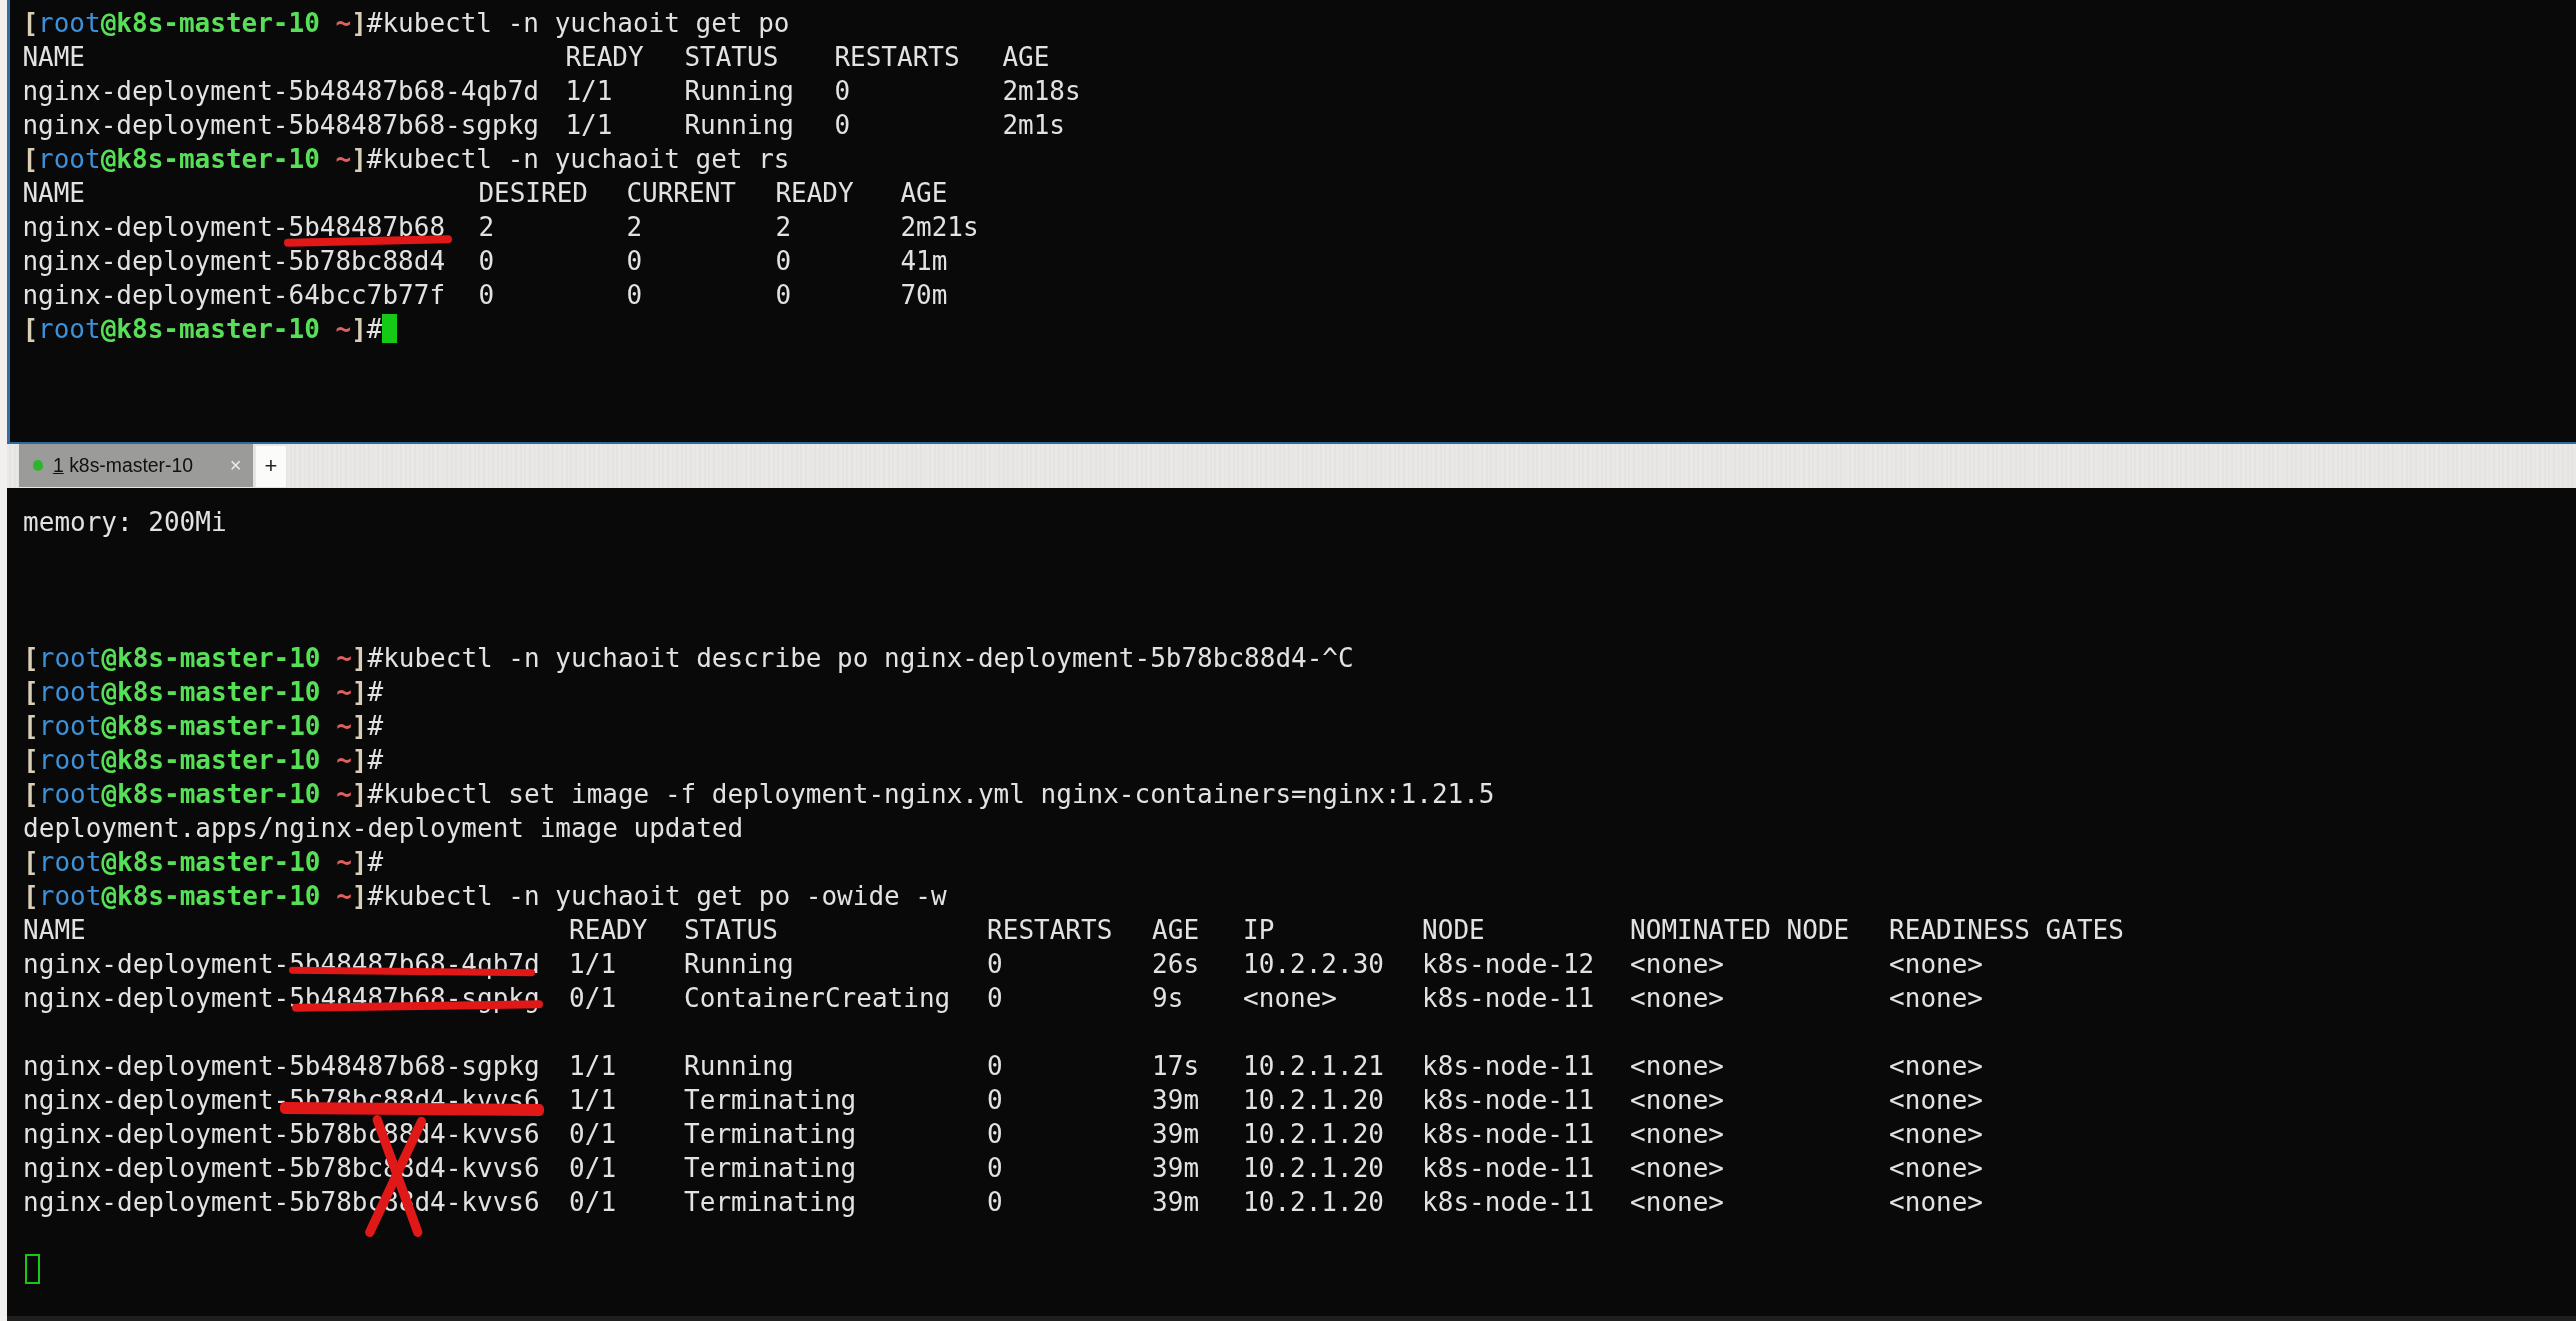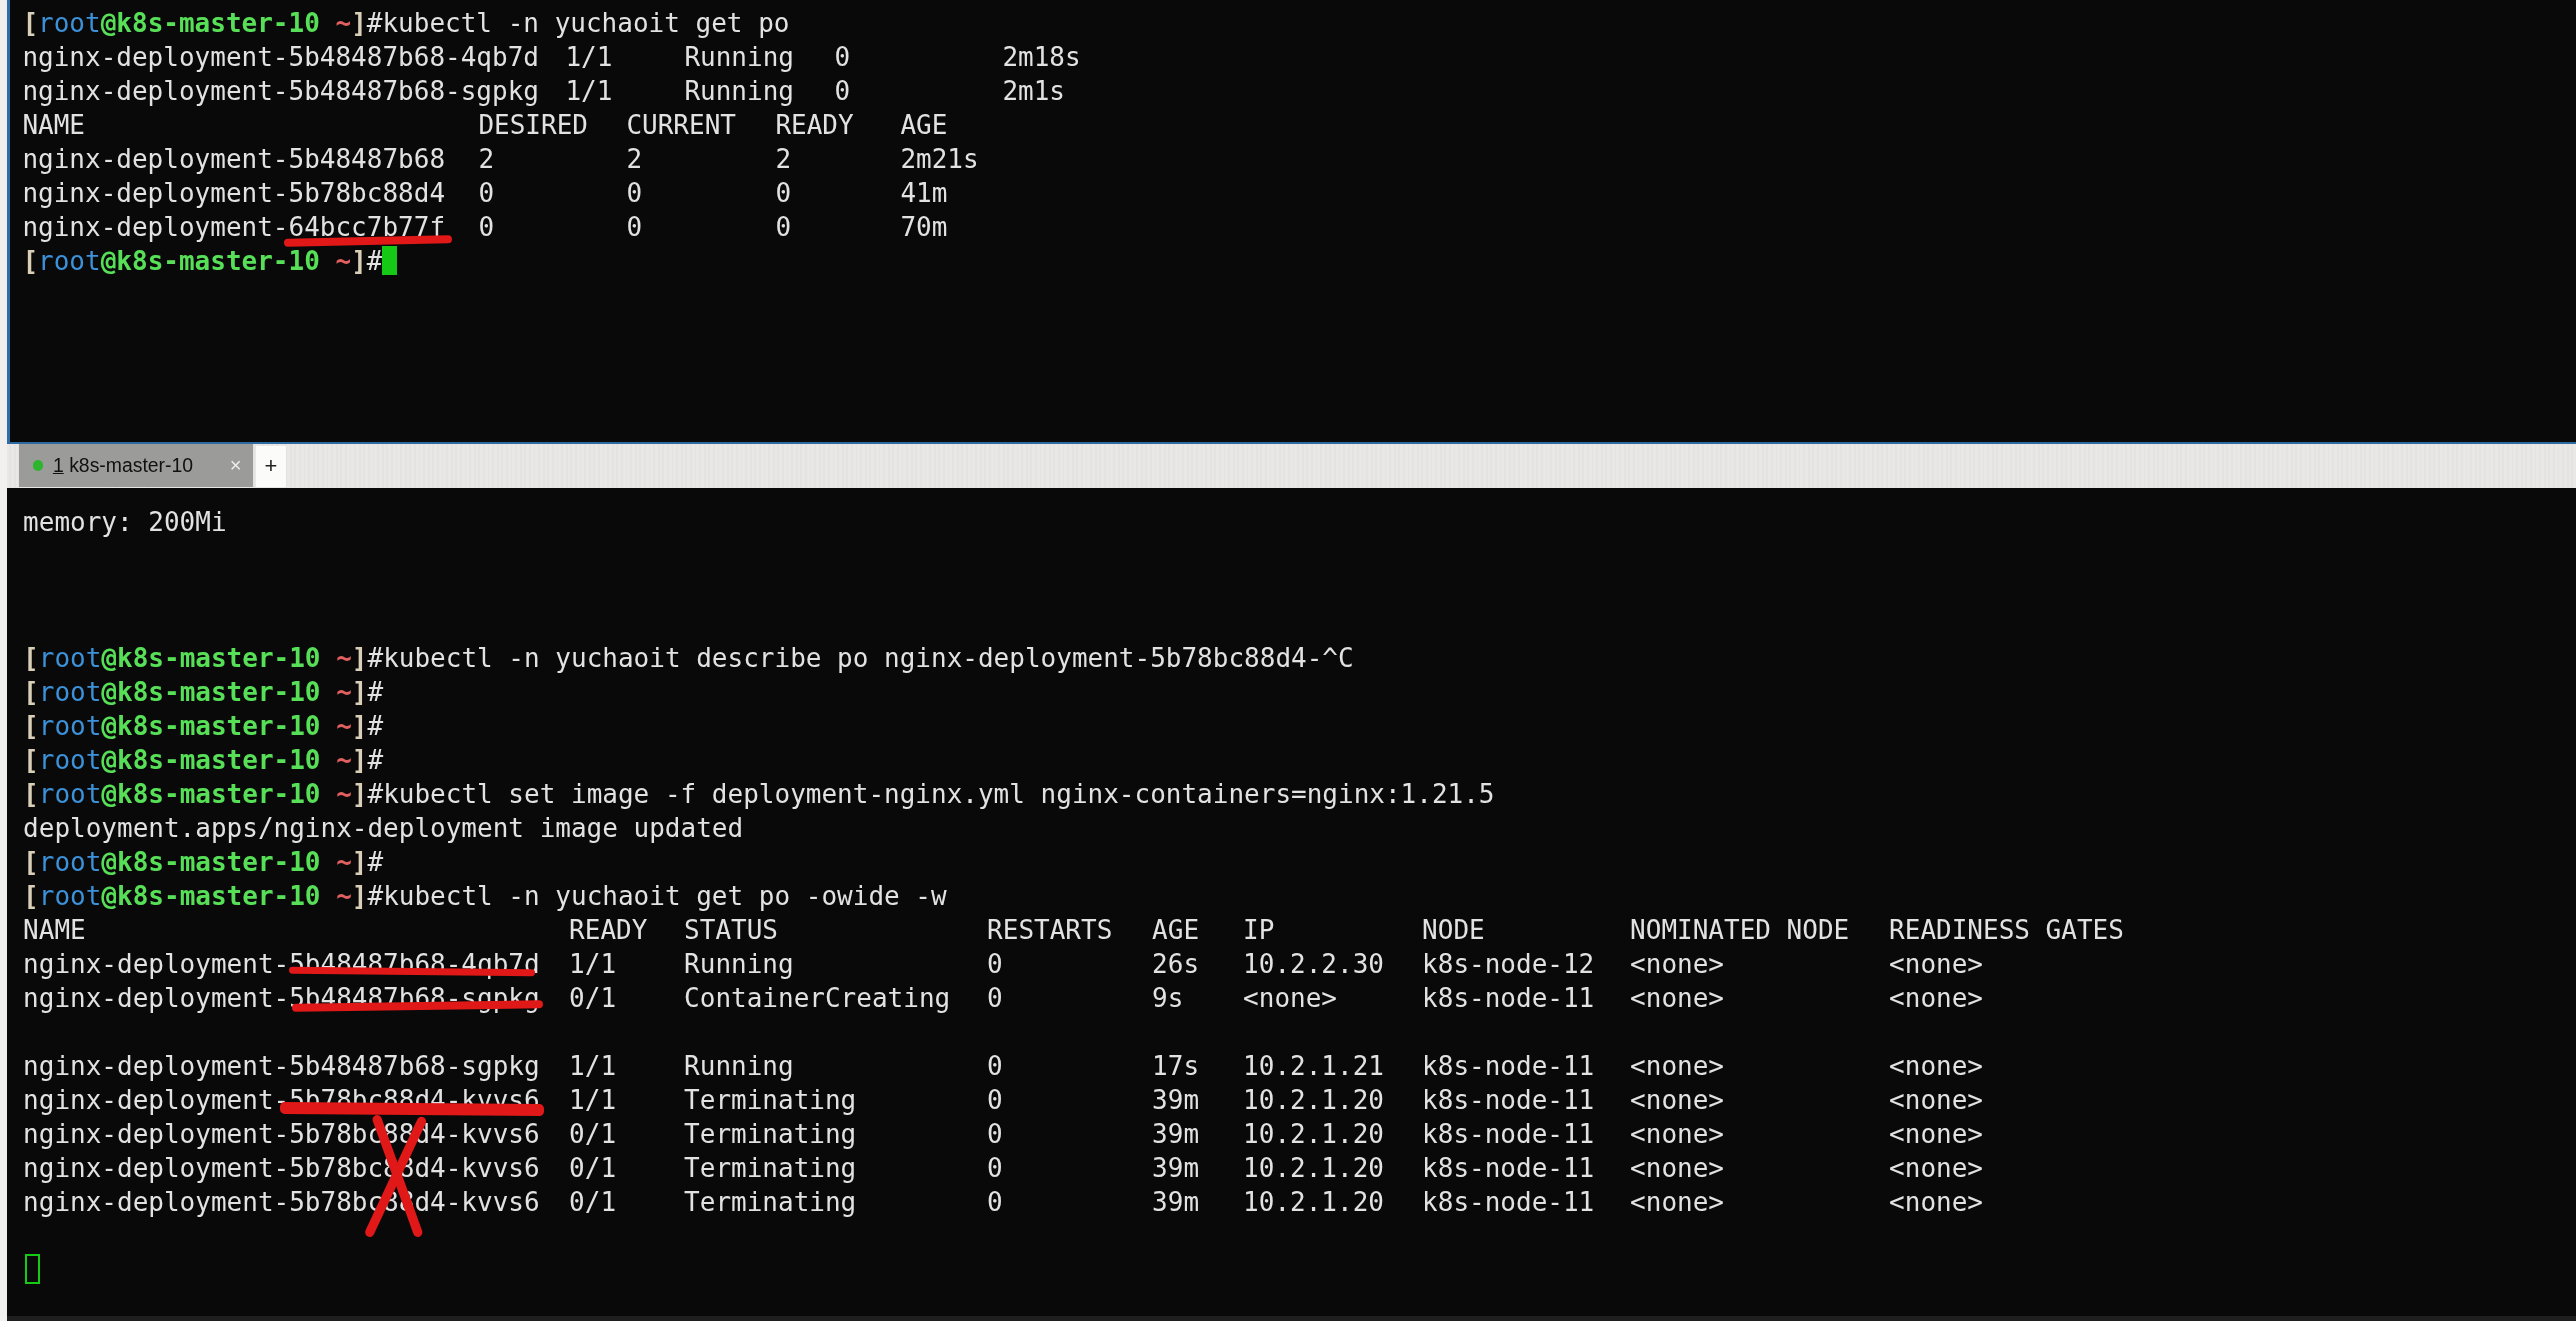--- a/index.html
+++ b/index.html
@@ -64,22 +64,24 @@
   .ru-4{left:280px;top:1103px;width:264px;height:12px;transform:rotate(0.5deg);}
   .annot-svg{position:absolute;left:0;top:0;width:2576px;height:1321px;z-index:4;pointer-events:none;}
 </style>
 </head>
 <body>
 
 <div class="left-strip"></div>
 
 <div class="pane pane-top">
   <div class="line"><span class="pb">[</span><span class="pu">root</span><span class="ph">@k8s-master-10</span><span class="pt"> ~</span><span class="pb">]</span><span class="px">#</span><span>kubectl -n yuchaoit get po</span></div>
+  <div class="line"><span class="cell tA-c1">NAME</span><span class="cell tA-c2">READY</span><span class="cell tA-c3">STATUS</span><span class="cell tA-c4">RESTARTS</span><span class="cell">AGE</span></div>
   <div class="line"><span class="cell tA-c1">nginx-deployment-5b48487b68-4qb7d</span><span class="cell tA-c2">1/1</span><span class="cell tA-c3">Running</span><span class="cell tA-c4">0</span><span class="cell">2m18s</span></div>
   <div class="line"><span class="cell tA-c1">nginx-deployment-5b48487b68-sgpkg</span><span class="cell tA-c2">1/1</span><span class="cell tA-c3">Running</span><span class="cell tA-c4">0</span><span class="cell">2m1s</span></div>
+  <div class="line"><span class="pb">[</span><span class="pu">root</span><span class="ph">@k8s-master-10</span><span class="pt"> ~</span><span class="pb">]</span><span class="px">#</span><span>kubectl -n yuchaoit get rs</span></div>
   <div class="line"><span class="cell tB-c1">NAME</span><span class="cell tB-c2">DESIRED</span><span class="cell tB-c3">CURRENT</span><span class="cell tB-c4">READY</span><span class="cell">AGE</span></div>
   <div class="line"><span class="cell tB-c1">nginx-deployment-5b48487b68</span><span class="cell tB-c2">2</span><span class="cell tB-c3">2</span><span class="cell tB-c4">2</span><span class="cell">2m21s</span></div>
   <div class="line"><span class="cell tB-c1">nginx-deployment-5b78bc88d4</span><span class="cell tB-c2">0</span><span class="cell tB-c3">0</span><span class="cell tB-c4">0</span><span class="cell">41m</span></div>
   <div class="line"><span class="cell tB-c1">nginx-deployment-64bcc7b77f</span><span class="cell tB-c2">0</span><span class="cell tB-c3">0</span><span class="cell tB-c4">0</span><span class="cell">70m</span></div>
   <div class="line"><span class="pb">[</span><span class="pu">root</span><span class="ph">@k8s-master-10</span><span class="pt"> ~</span><span class="pb">]</span><span class="px">#</span><span class="cursor-block"></span></div>
 </div>
 
 <div class="tab-bar">
   <div class="tab-active">
     <span class="tab-dot"></span>

